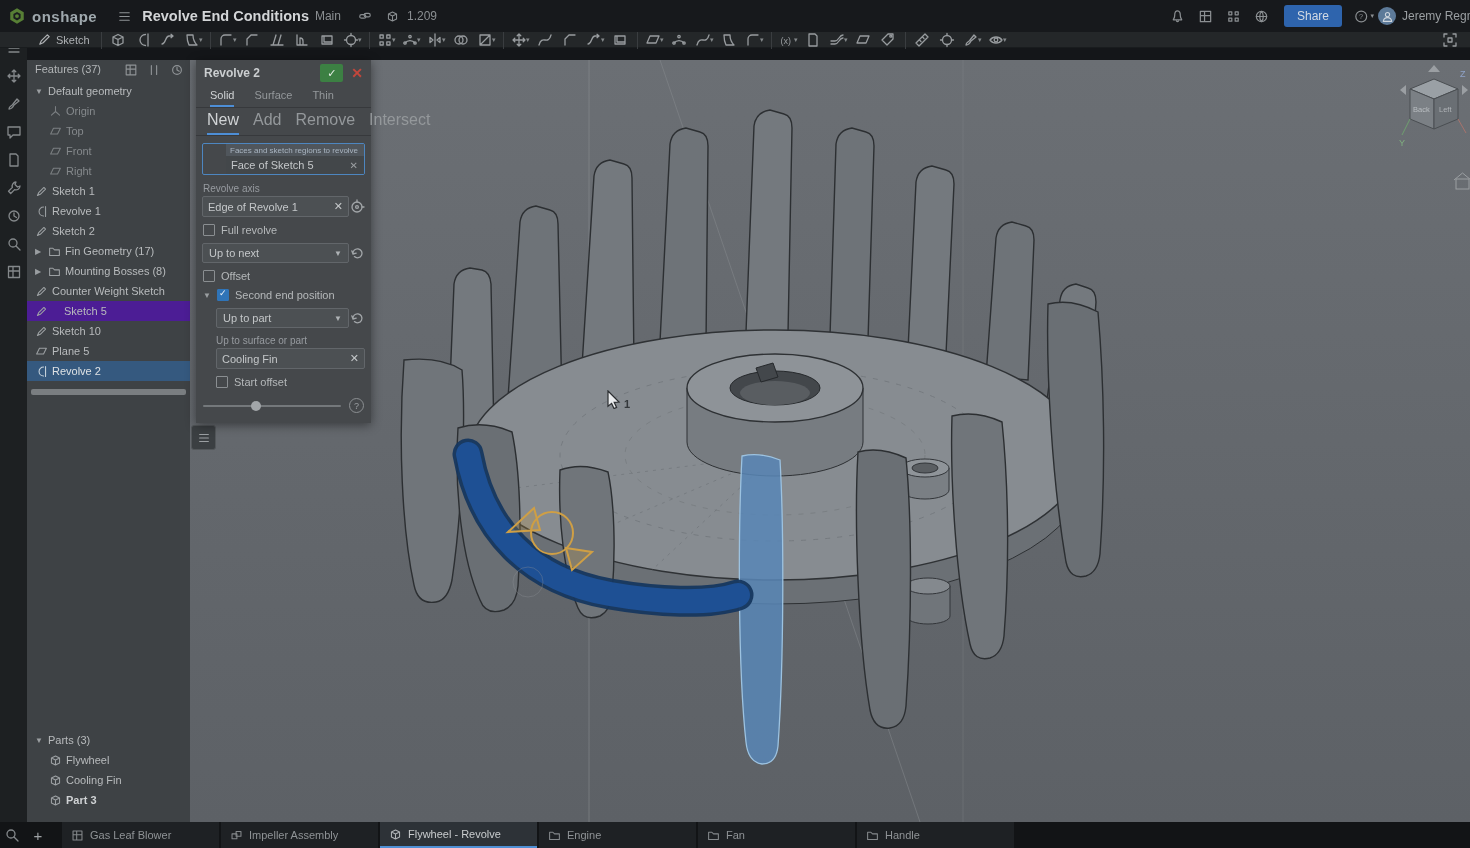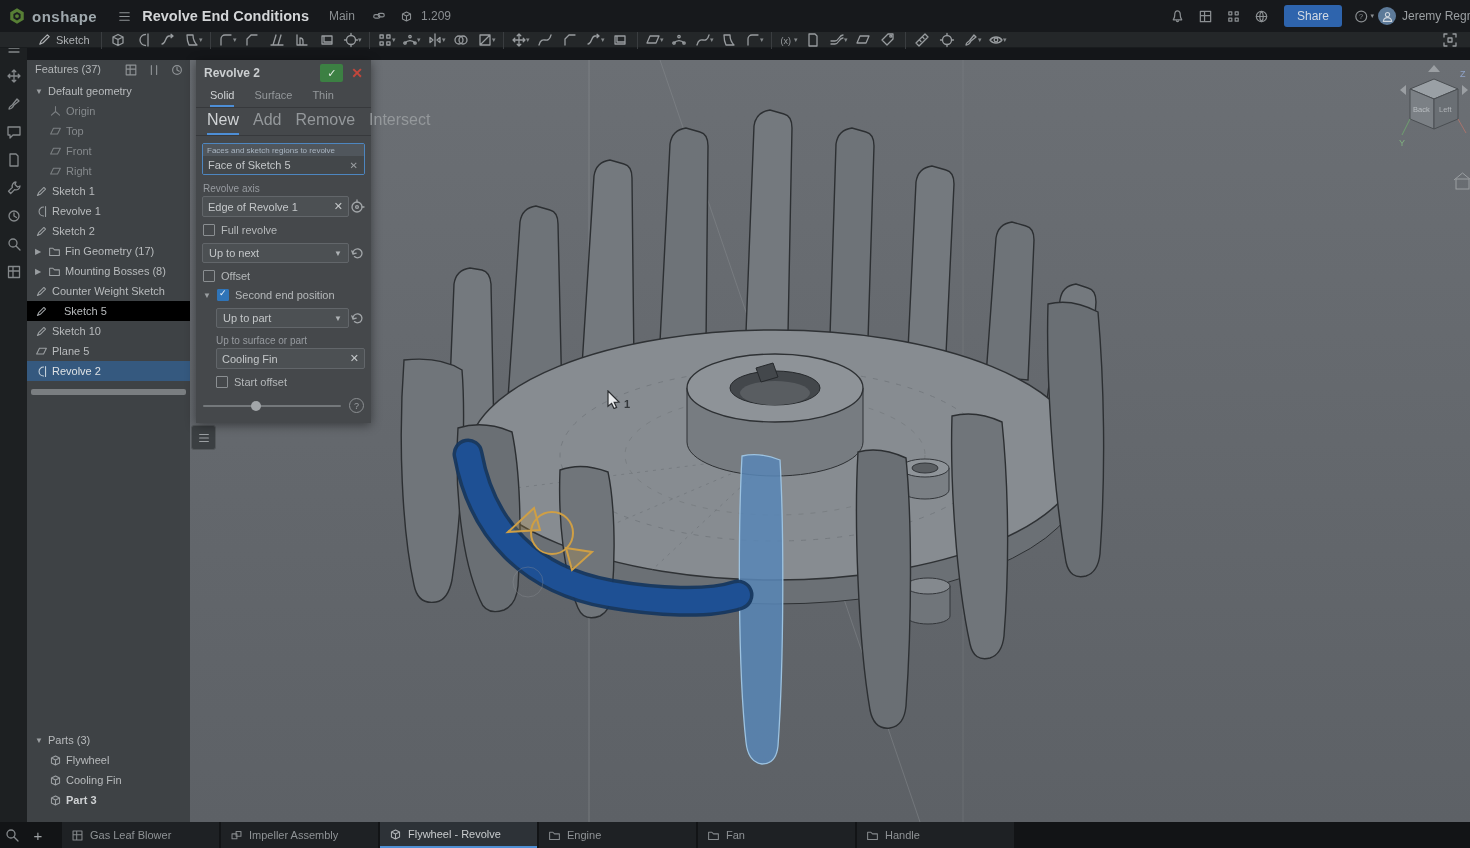--- a/index.html
+++ b/index.html
@@ -7,21 +7,21 @@
        font-family:"Liberation Sans","DejaVu Sans",sans-serif;font-size:11px;color:#b8bbbd;
        -webkit-font-smoothing:antialiased;}
   .abs{position:absolute;}
   svg.ic{display:inline-block;vertical-align:middle;fill:none;stroke:currentColor;stroke-width:1.3;stroke-linecap:round;stroke-linejoin:round;}
 
   
   #topbar{left:0;top:0;width:1470px;height:32px;background:#17191c;display:flex;align-items:center;z-index:30;}
   #topbar .logo{display:flex;align-items:center;gap:6px;padding:0 10px 0 8px;}
   #topbar .logoword{color:#9fa8ad;font-size:15px;font-weight:bold;letter-spacing:.5px;}
   #topbar .burger{color:#8e9295;margin:0 10px;}
-  #topbar .doctitle{color:#d3d5d7;font-size:14.5px;font-weight:bold;margin-right:20px;white-space:nowrap;}
+  #topbar .doctitle{color:#d3d5d7;font-size:14.5px;font-weight:bold;margin-right:6px;white-space:nowrap;}
   #topbar .muted{color:#8b8f92;font-size:12px;margin-right:10px;}
   #topbar .tbicon{color:#8b8f92;width:20px;height:20px;display:flex;align-items:center;justify-content:center;margin:0 4px;}
   #topbar .spacer{flex:1;}
   #share{background:#2e64ad;color:#d2dae4;border:none;border-radius:3px;font-size:12px;padding:4px 13px;margin:0 8px;cursor:pointer;}
   #user{display:flex;align-items:center;gap:6px;color:#9b9fa2;font-size:12px;max-width:92px;overflow:hidden;white-space:nowrap;}
   #avatar{width:18px;height:18px;border-radius:50%;background:#5d7causes;background:#5d7a99;color:#cfd6de;flex:0 0 auto;display:flex;align-items:center;justify-content:center;}
 
   
   #toolbar{left:0;top:32px;width:1470px;height:16px;background:#242729;display:flex;align-items:center;padding-left:30px;box-sizing:border-box;z-index:25;border-bottom:1px solid #191c1e;}
   .tbtn{display:flex;align-items:center;gap:4px;color:#aeb1b4;padding:0 7px;height:24px;}
@@ -42,21 +42,21 @@
   #filterinput::placeholder{color:#7d8185;font-style:italic;}
   #featshdr{display:flex;align-items:flex-start;padding:3px 6px 4px 8px;color:#b2b5b7;}
   #featshdr .t{flex:0 0 auto;margin-right:auto;}
   #featshdr .hi{width:14px;height:14px;color:#8f9396;margin-left:9px;}
   .trow{display:flex;align-items:center;height:20px;gap:4px;padding-left:8px;color:#b8bbbd;cursor:default;white-space:nowrap;}
   .trow .chev{width:9px;color:#9a9ea1;font-size:8px;flex:0 0 auto;}
   .trow .ti{width:13px;height:13px;color:#9ca0a3;flex:0 0 auto;}
   .trow.child{padding-left:22px;}
   .trow.dim{color:#85898c;}
   .trow.dim .ti{color:#7b7f82;}
-  .trow.hl{background:#000000;gap:16px;}
+  .trow.hl{background:#4c1d95;gap:16px;}
   .trow.sel{background:#35597f;color:#dde1e4;}
   .trow.sel .ti{color:#c8d4de;}
   #rollback{height:6px;background:#7a7e81;border-radius:2px;margin:8px 4px 0 4px;}
   #panelfill{flex:1;}
   #partssec{padding-bottom:12px;}
 
   
   #viewport{left:190px;top:60px;width:1280px;height:762px;background:linear-gradient(#6b6f74,#5d6166);z-index:1;}
   #scene{position:absolute;left:0;top:0;}
   #viewcube{position:absolute;left:1208px;top:3px;width:72px;height:150px;}
@@ -67,21 +67,21 @@
   #dialog{left:196px;top:60px;width:175px;background:#45484b;box-shadow:0 2px 10px rgba(0,0,0,.45);z-index:22;box-sizing:border-box;padding-bottom:8px;}
   #dlg-title{display:flex;align-items:center;height:26px;padding:0 5px 0 8px;}
   #dlg-title .t{font-size:12px;font-weight:bold;color:#cbced0;margin-right:auto;}
   #dlg-ok{width:23px;height:18px;background:#3c8043;border:none;border-radius:2px;color:#e7eee7;font-size:11px;line-height:16px;cursor:pointer;margin-right:5px;padding:0;}
   #dlg-cancel{background:none;border:none;color:#c2473c;font-size:14px;font-weight:bold;cursor:pointer;padding:0 3px;line-height:1;}
   .dtabs{display:flex;border-bottom:1px solid #37393c;padding:0 4px;}
   .dtab{padding:3px 0 4px;margin:0 10px;color:#94989b;cursor:pointer;font-size:11px;}
   .dtab.on{color:#d0d3d5;border-bottom:2px solid #4d8ed6;}
   .dtabs.sub .dtab{margin:0 7px;font-size:16px;}
   .dbody{padding:7px 6px 0 6px;}
-  .selbox{border:1px solid #4d86c0;border-radius:2px;margin-bottom:8px;overflow:hidden;}
+  .selbox{border:1px solid #4d86c0;border-radius:2px;margin-bottom:8px;overflow:hidden;padding-left:23px;}
   .selbox .lbl{background:#50565c;color:#a9b5c1;font-size:8px;padding:2px 4px 1px;}
   .vrow{display:flex;align-items:center;justify-content:space-between;background:#43474a;padding:3px 5px;color:#c4c7c9;}
   .vrow .x{color:#9b9fa2;font-size:10px;cursor:pointer;padding:0 1px;}
   .tinylbl{font-size:10px;color:#979ba0;margin:2px 1px 2px 1px;}
   .fieldrow{display:flex;align-items:center;margin-bottom:7px;}
   .field{flex:1;display:flex;align-items:center;justify-content:space-between;background:#4c5053;border:1px solid #62666a;border-radius:2px;padding:3px 5px;color:#c4c7c9;}
   .sideic{width:16px;height:16px;color:#a2a6a9;flex:0 0 auto;}
   .chkrow{display:flex;align-items:center;gap:6px;margin:7px 1px 7px 1px;color:#b5b8ba;}
   .chk{width:10px;height:10px;border:1px solid #8a8e91;border-radius:1px;background:transparent;flex:0 0 auto;position:relative;}
   .chk.on{background:#2f74b8;border-color:#2f74b8;}

